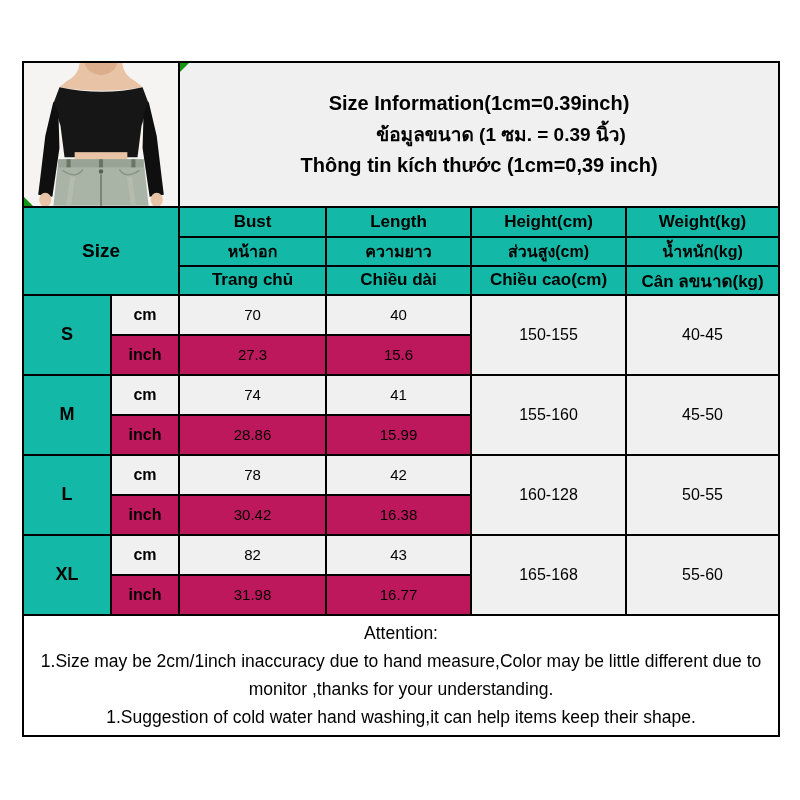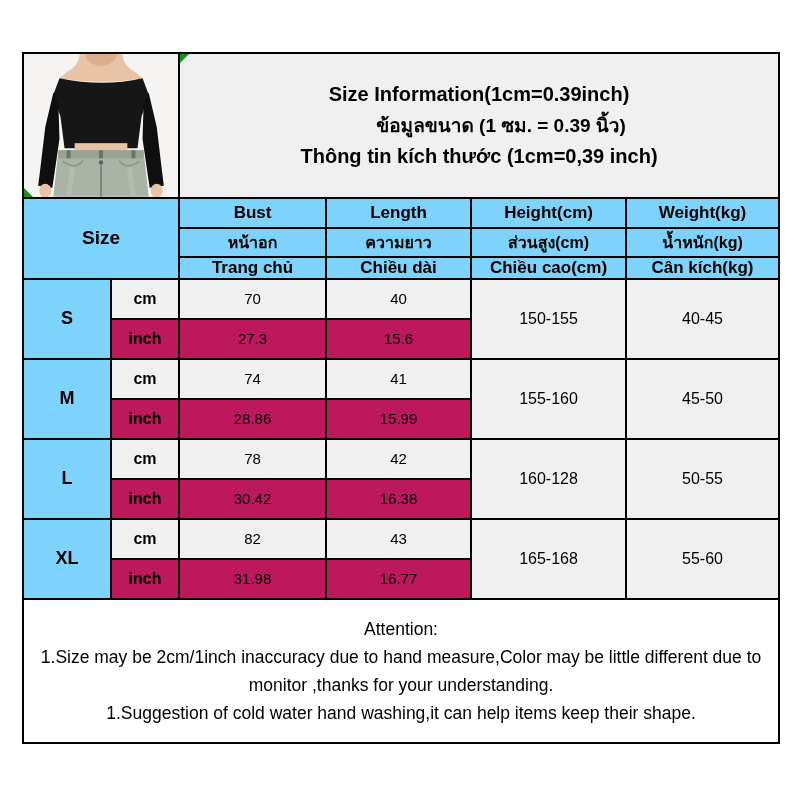--- a/index.html
+++ b/index.html
@@ -1,30 +1,30 @@
 <!DOCTYPE html>
 <html><head>
 <meta charset="utf-8">
 <style>
   html,body{margin:0;padding:0;}
   body{
     width:800px;height:800px;background:#ffffff;position:relative;
     font-family:"Liberation Sans","DejaVu Sans",sans-serif;color:#000;
     -webkit-font-smoothing:antialiased;
   }
-  .size-chart-wrap{position:absolute;left:22px;top:52px;}
+  .size-chart-wrap{position:absolute;left:22px;top:61px;}
   table.size-chart{
     border-collapse:collapse;table-layout:fixed;width:756px;
     border:2px solid #000;
   }
   table.size-chart td{
     border:2px solid #000;text-align:center;vertical-align:middle;
     overflow:hidden;padding:0;
   }
-  .c-gray{background:#7dd3fc;}
+  .c-gray{background:#14b8a6;}
   .c-light{background:#f0f0f0;}
   .c-white{background:#be185d;}
   .photo-cell{position:relative;background:#f5f4f2;padding:0;}
   .title-cell{position:relative;}
   .title-line-en,.title-line-vi{font-weight:bold;font-size:20px;line-height:31px;}
   .title-line-th{font-weight:bold;font-size:19px;line-height:31px;padding-left:44px;}
   .hdr{font-weight:bold;font-size:17px;}
   .hdr-th{font-weight:bold;font-size:16px;}
   .size-head{font-weight:bold;font-size:19px;margin-top:42px;}
   .size-label{font-weight:bold;font-size:18px;}
@@ -112,21 +112,21 @@
     <tr style="height:29px">
       <td class="c-gray hdr-th">หน้าอก</td>
       <td class="c-gray hdr-th">ความยาว</td>
       <td class="c-gray hdr-th">ส่วนสูง(cm)</td>
       <td class="c-gray hdr-th">น้ำหนัก(kg)</td>
     </tr>
     <tr style="height:15px">
       <td class="c-gray hdr">Trang chủ</td>
       <td class="c-gray hdr">Chiều dài</td>
       <td class="c-gray hdr">Chiều cao(cm)</td>
-      <td class="c-gray hdr">Cân kích(kg)</td>
+      <td class="c-gray hdr">Cân ลขนาด(kg)</td>
     </tr>
 
     <tr style="height:40px">
       <td class="c-gray size-label" rowspan="2">S</td>
       <td class="c-light unit-label">cm</td>
       <td class="c-light val">70</td>
       <td class="c-light val">40</td>
       <td class="c-light range-val" rowspan="2">150-155</td>
       <td class="c-light range-val" rowspan="2">40-45</td>
     </tr>
@@ -171,21 +171,21 @@
       <td class="c-light val">43</td>
       <td class="c-light range-val" rowspan="2">165-168</td>
       <td class="c-light range-val" rowspan="2">55-60</td>
     </tr>
     <tr style="height:40px">
       <td class="c-white unit-label">inch</td>
       <td class="c-white val">31.98</td>
       <td class="c-white val">16.77</td>
     </tr>
 
-    <tr style="height:144px">
+    <tr style="height:121px">
       <td class="attention-cell" colspan="6">
         <div>Attention:</div>
         <div>1.Size may be 2cm/1inch inaccuracy due to hand measure,Color may be little different due to monitor ,thanks for your understanding.</div>
         <div>1.Suggestion of cold water hand washing,it can help items keep their shape.</div>
       </td>
     </tr>
   </tbody>
     </table>
 </div>
 

